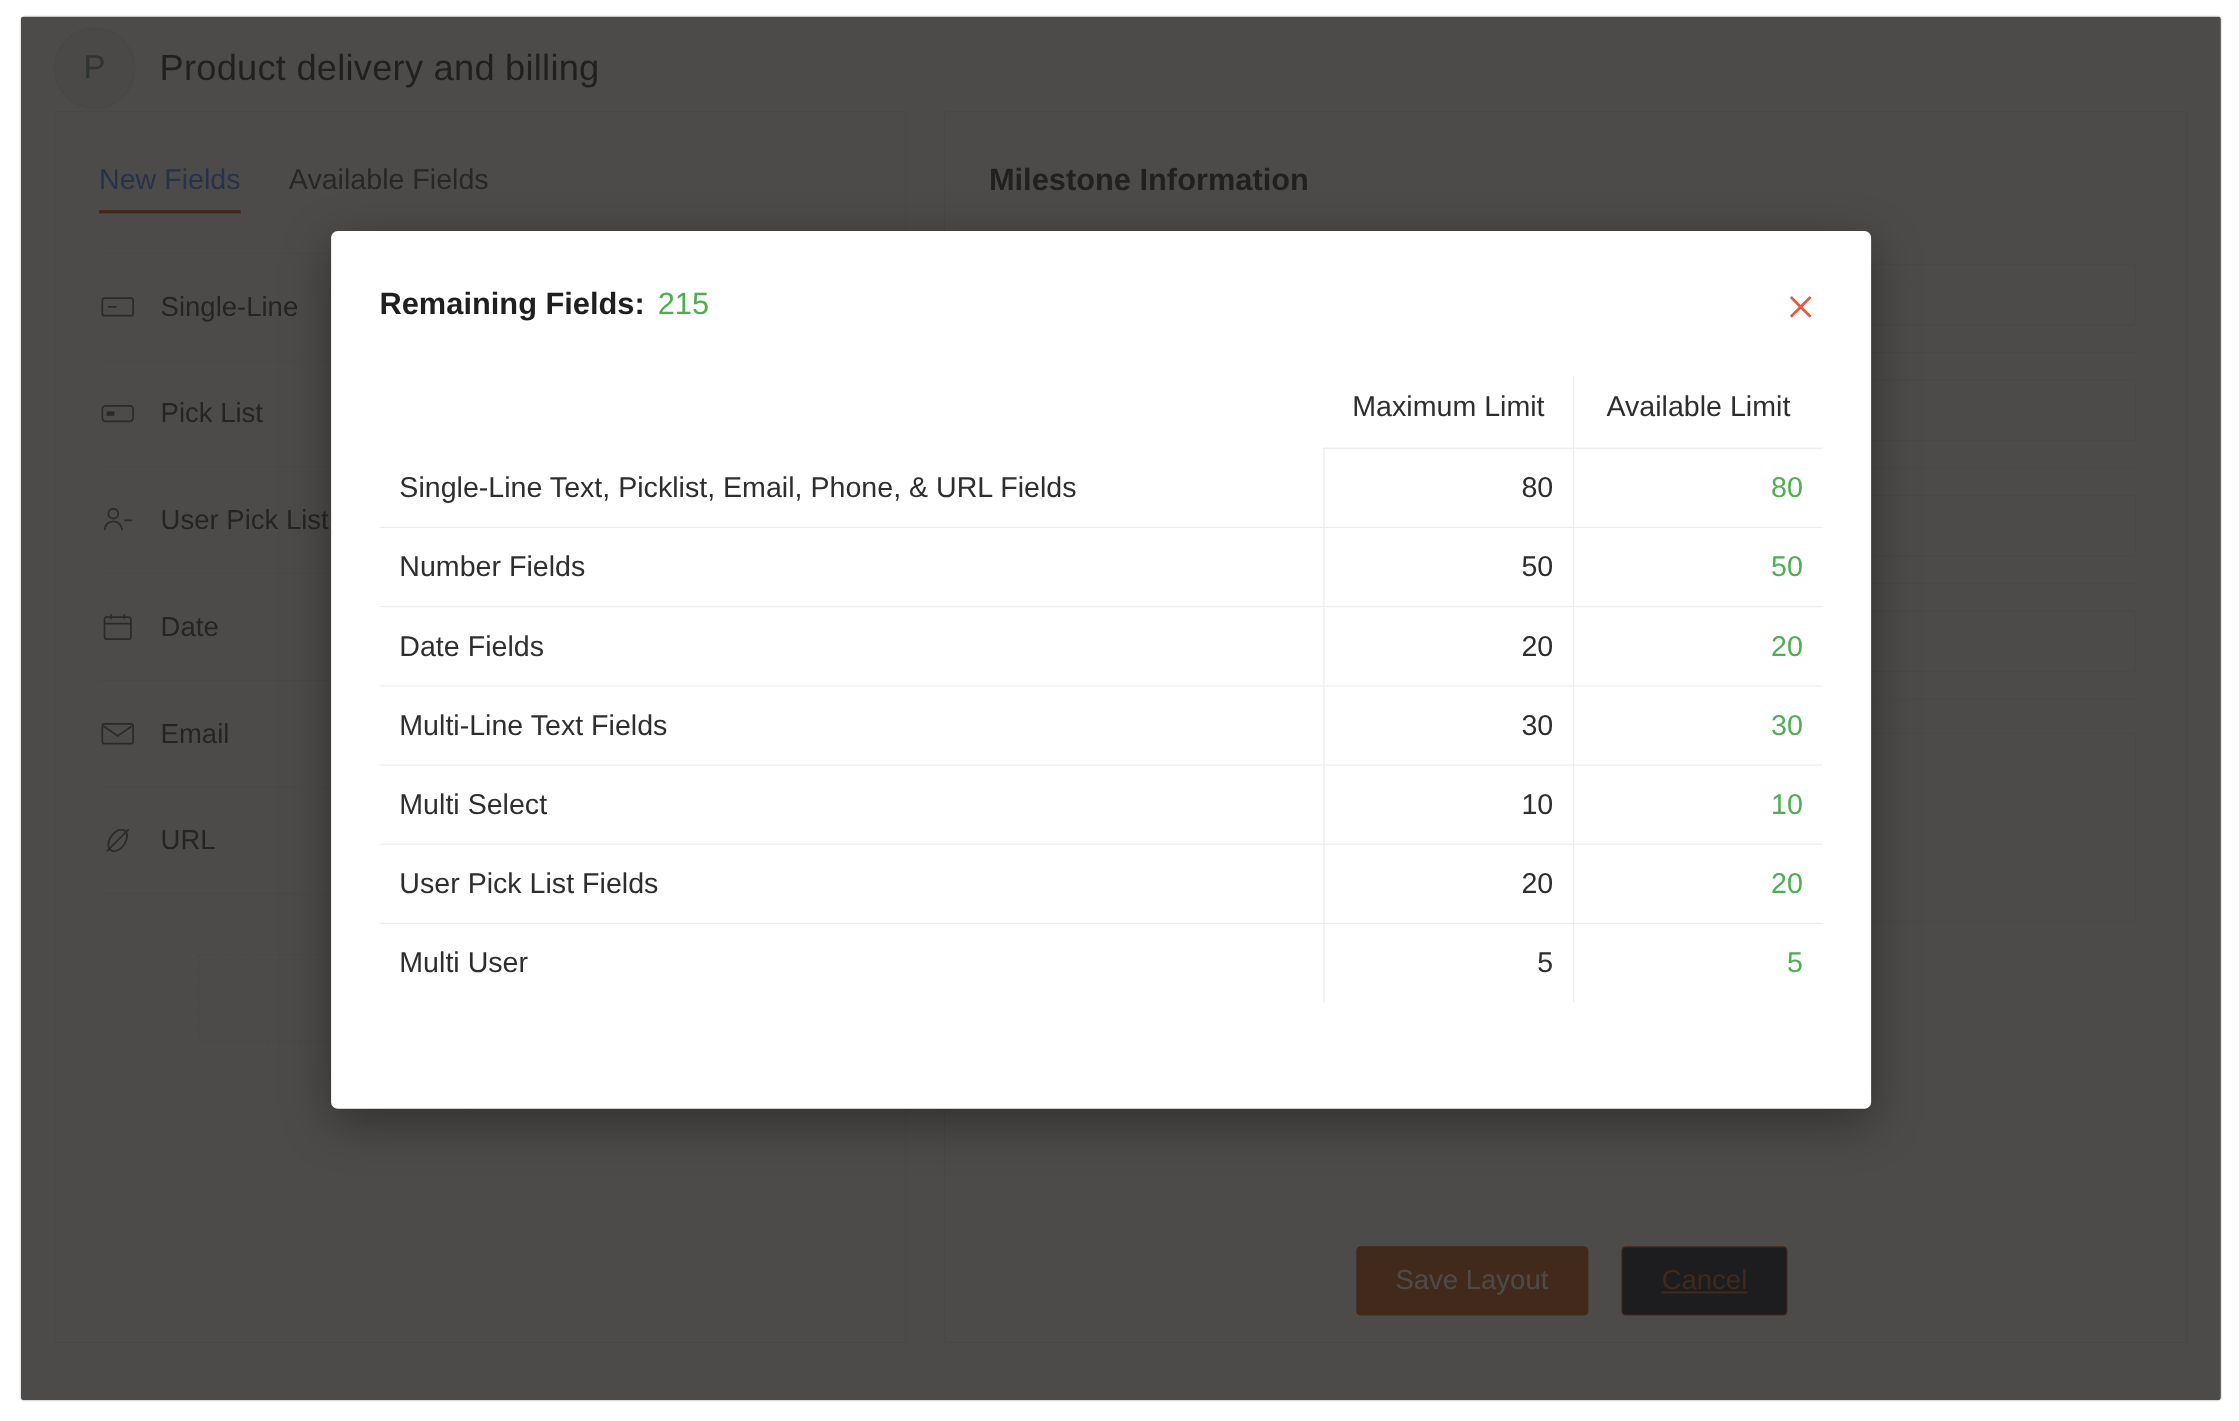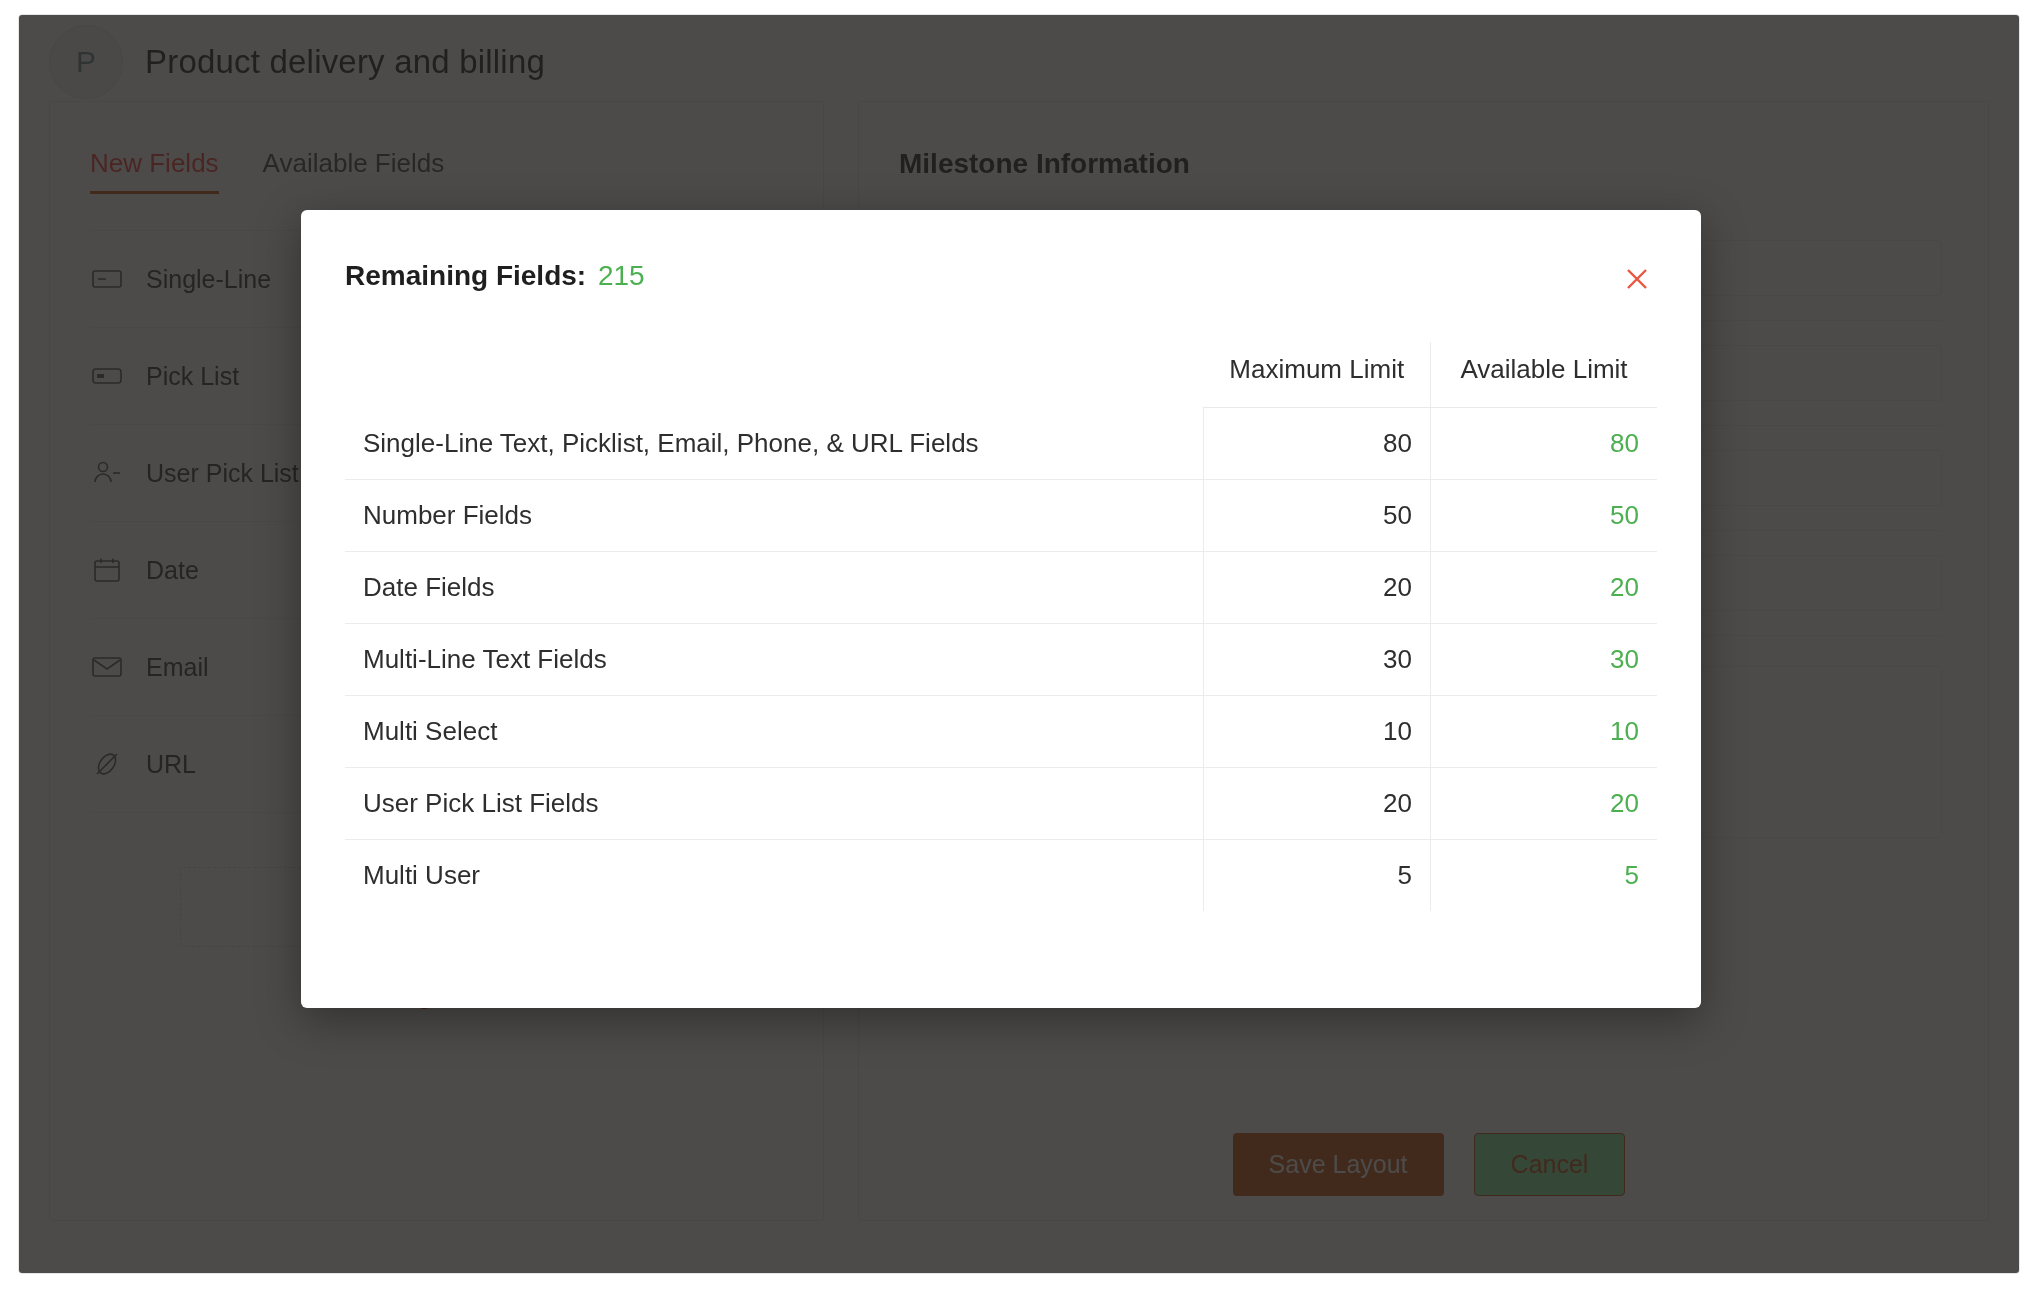--- a/index.html
+++ b/index.html
@@ -88,21 +88,21 @@
     gap: 44px;
     padding: 46px 40px 0 40px;
   }
   .tab {
     font-size: 26px;
     color: #4a4a4a;
     padding-bottom: 12px;
     border-bottom: 3px solid transparent;
   }
   .tab.active {
-    color: #ef4444;
+    color: #3b82f6;
     border-bottom-color: #c05621;
   }
   .field-list {
     margin: 36px 40px 0 40px;
     border-top: 1px solid #efefef;
   }
   .field-row {
     display: flex;
     align-items: center;
     gap: 22px;
@@ -176,27 +176,28 @@
   .btn-primary {
     background: #c05621;
     color: #ffffff;
     border: none;
     border-radius: 4px;
     font-size: 25px;
     padding: 16px 36px;
     font-family: inherit;
   }
   .btn-ghost {
-    background: #86efac;
+    background: #0f172a;
     color: #c05621;
     border: 1px solid #c05621;
     border-radius: 4px;
     font-size: 25px;
     padding: 16px 36px;
     font-family: inherit;
+    text-decoration: underline;
   }
   
   .dim {
     position: absolute;
     inset: 0;
     background: rgba(32, 30, 28, 0.80);
     z-index: 5;
   }
   
   .modal {

